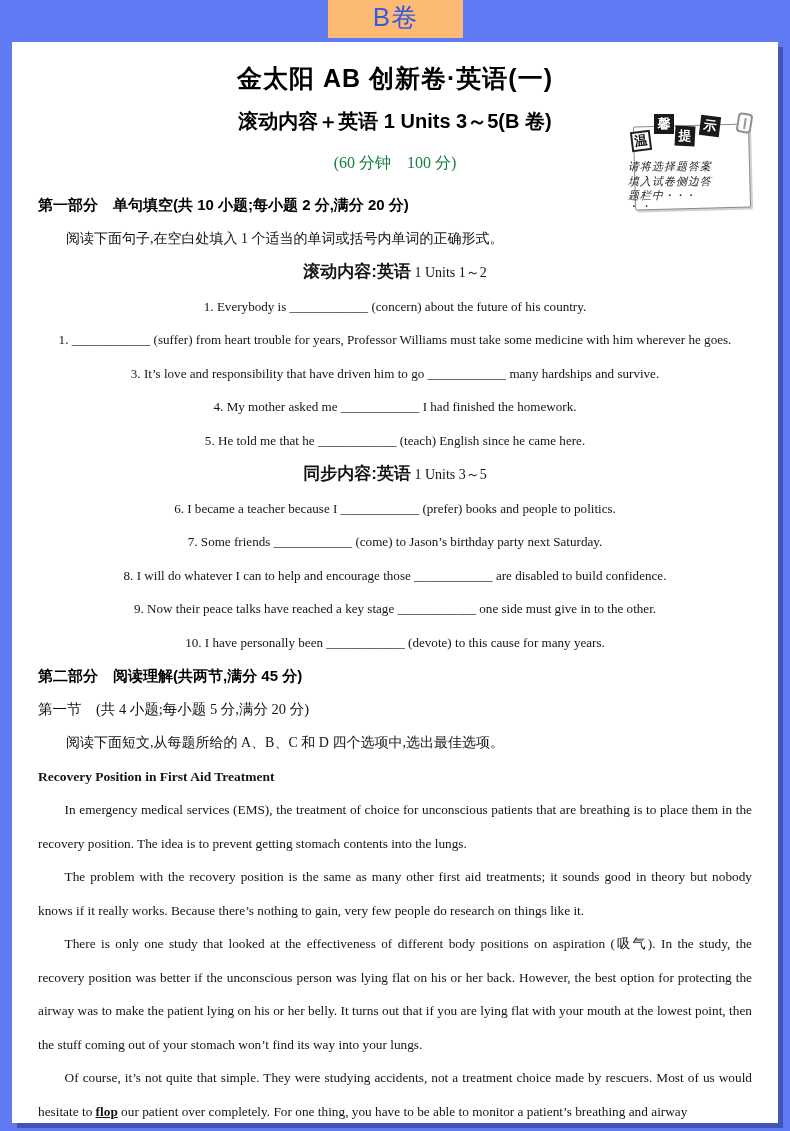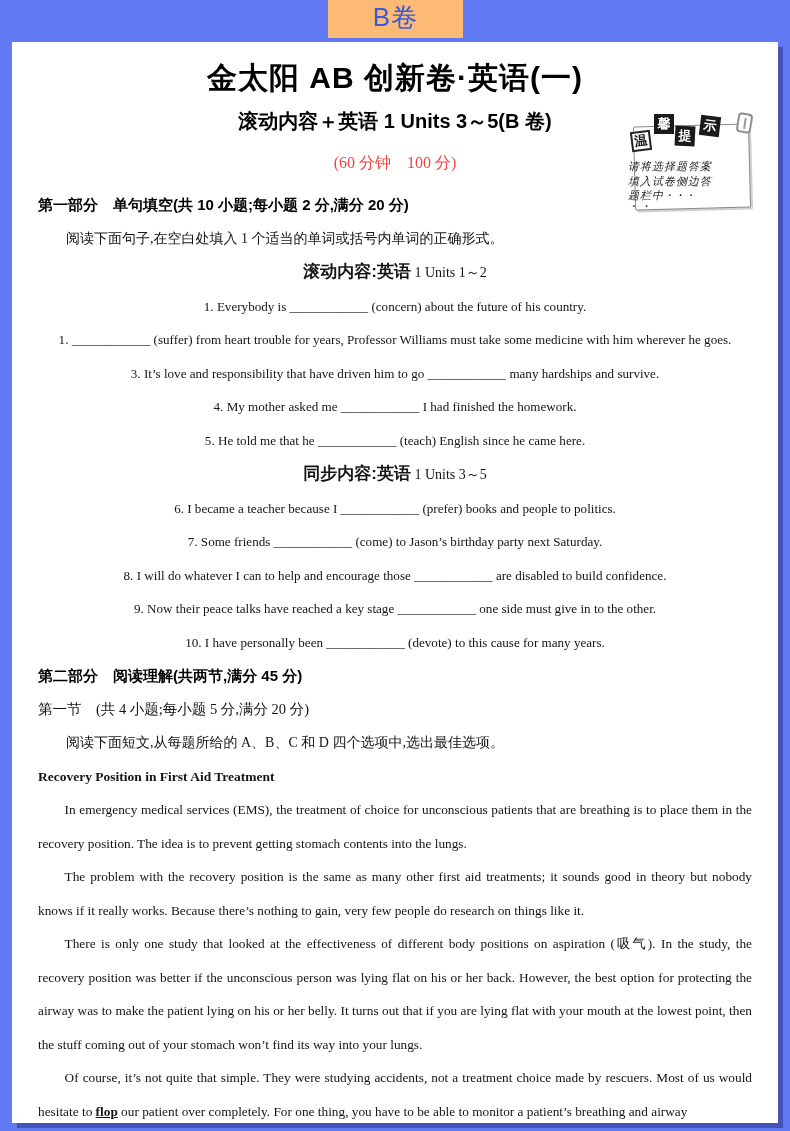--- a/index.html
+++ b/index.html
@@ -18,29 +18,29 @@
   }
   .page {
     position:absolute; left:12px; top:42px; width:766px; height:1081px;
     background:#ffffff; color:#141414;
     padding:16px 26px 0 26px;
     box-shadow:5px 5px 0 rgba(30,40,110,0.45);
     overflow:hidden;
   }
   .exam-title {
     text-align:center; font-family:"Liberation Sans","DejaVu Sans",sans-serif;
-    font-weight:bold; font-size:30px; line-height:40px; color:#000;
+    font-weight:bold; font-size:25px; line-height:40px; color:#000;
     letter-spacing:1px;
   }
   .exam-subtitle {
     text-align:center; font-family:"Liberation Sans","DejaVu Sans",sans-serif;
     font-weight:bold; font-size:20px; line-height:26px; margin-top:10px; color:#000;
   }
   .time-score {
-    text-align:center; font-size:16px; line-height:22px; margin-top:18px; color:#ef4444;
+    text-align:center; font-size:16px; line-height:22px; margin-top:18px; color:#15803d;
   }
 
   
   .note {
     position:absolute; left:616px; top:73px; width:126px; height:96px;
   }
   .note-paper {
     position:absolute; left:6px; top:10px; width:116px; height:84px;
     background:#fff; border:1px solid #8a8a8a; border-radius:2px;
     transform:rotate(-1.5deg);

